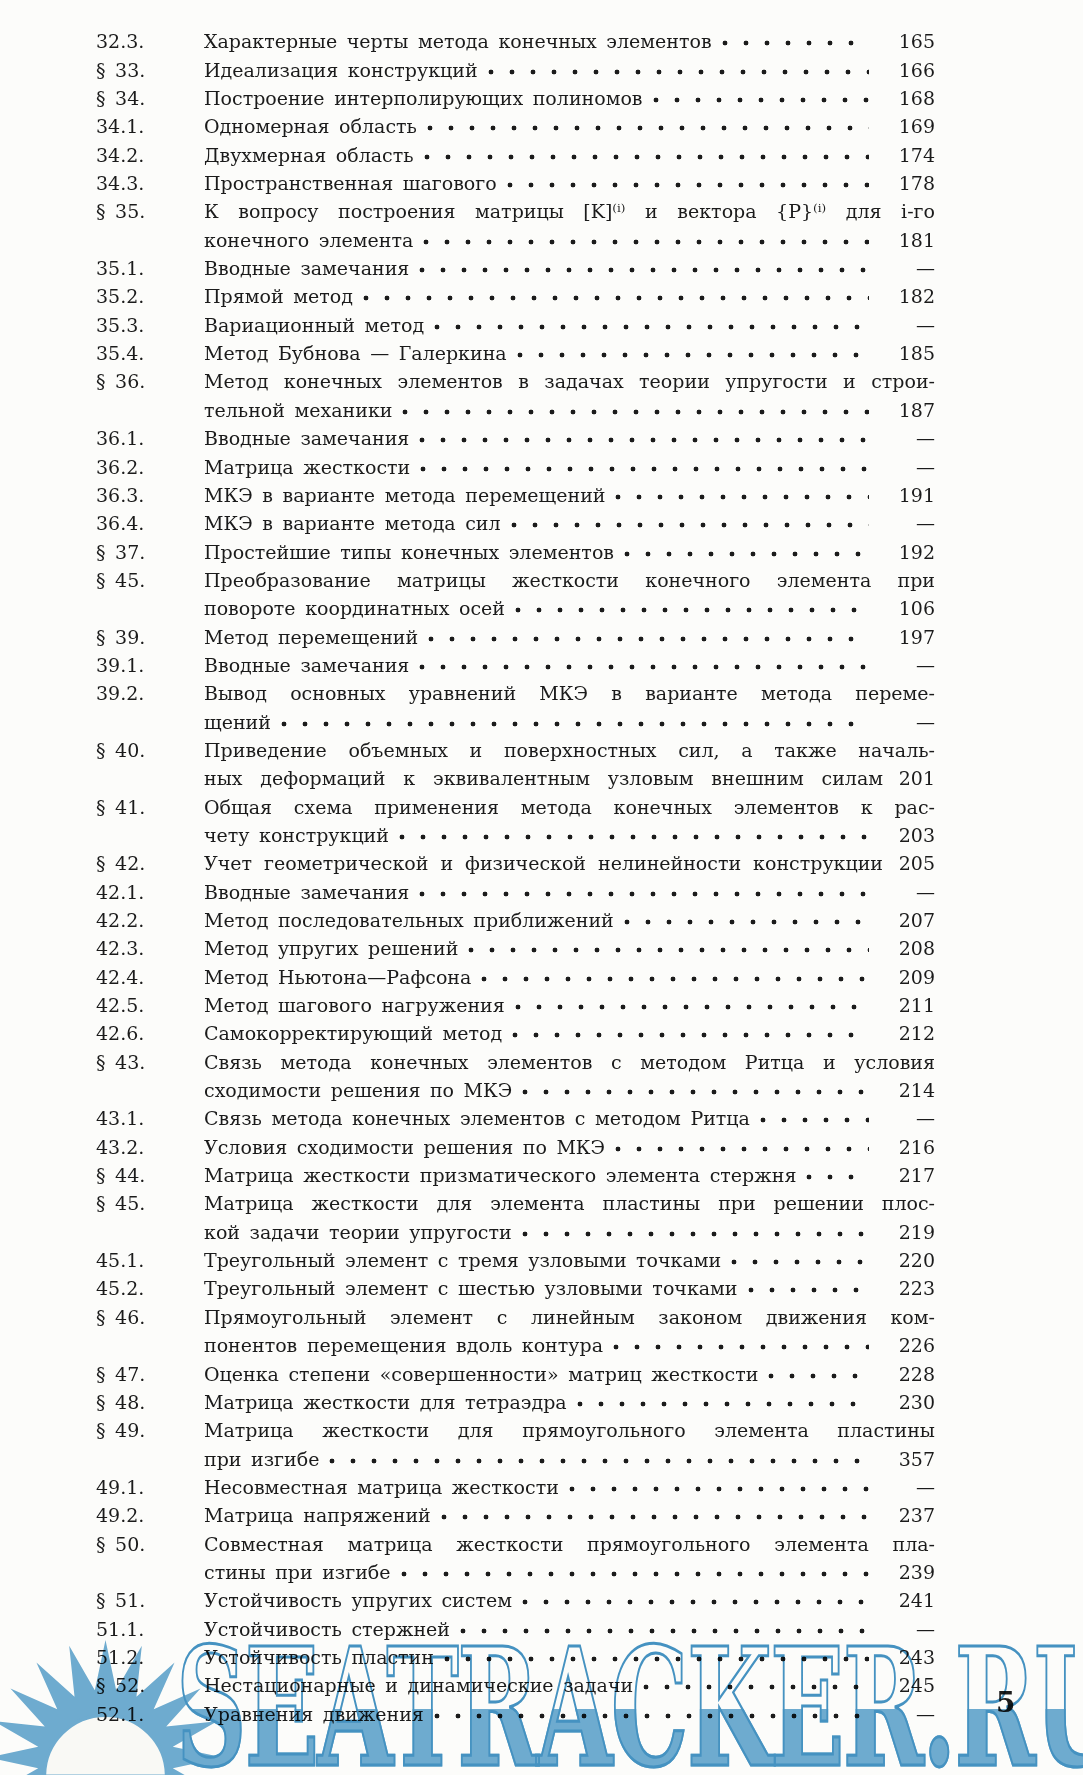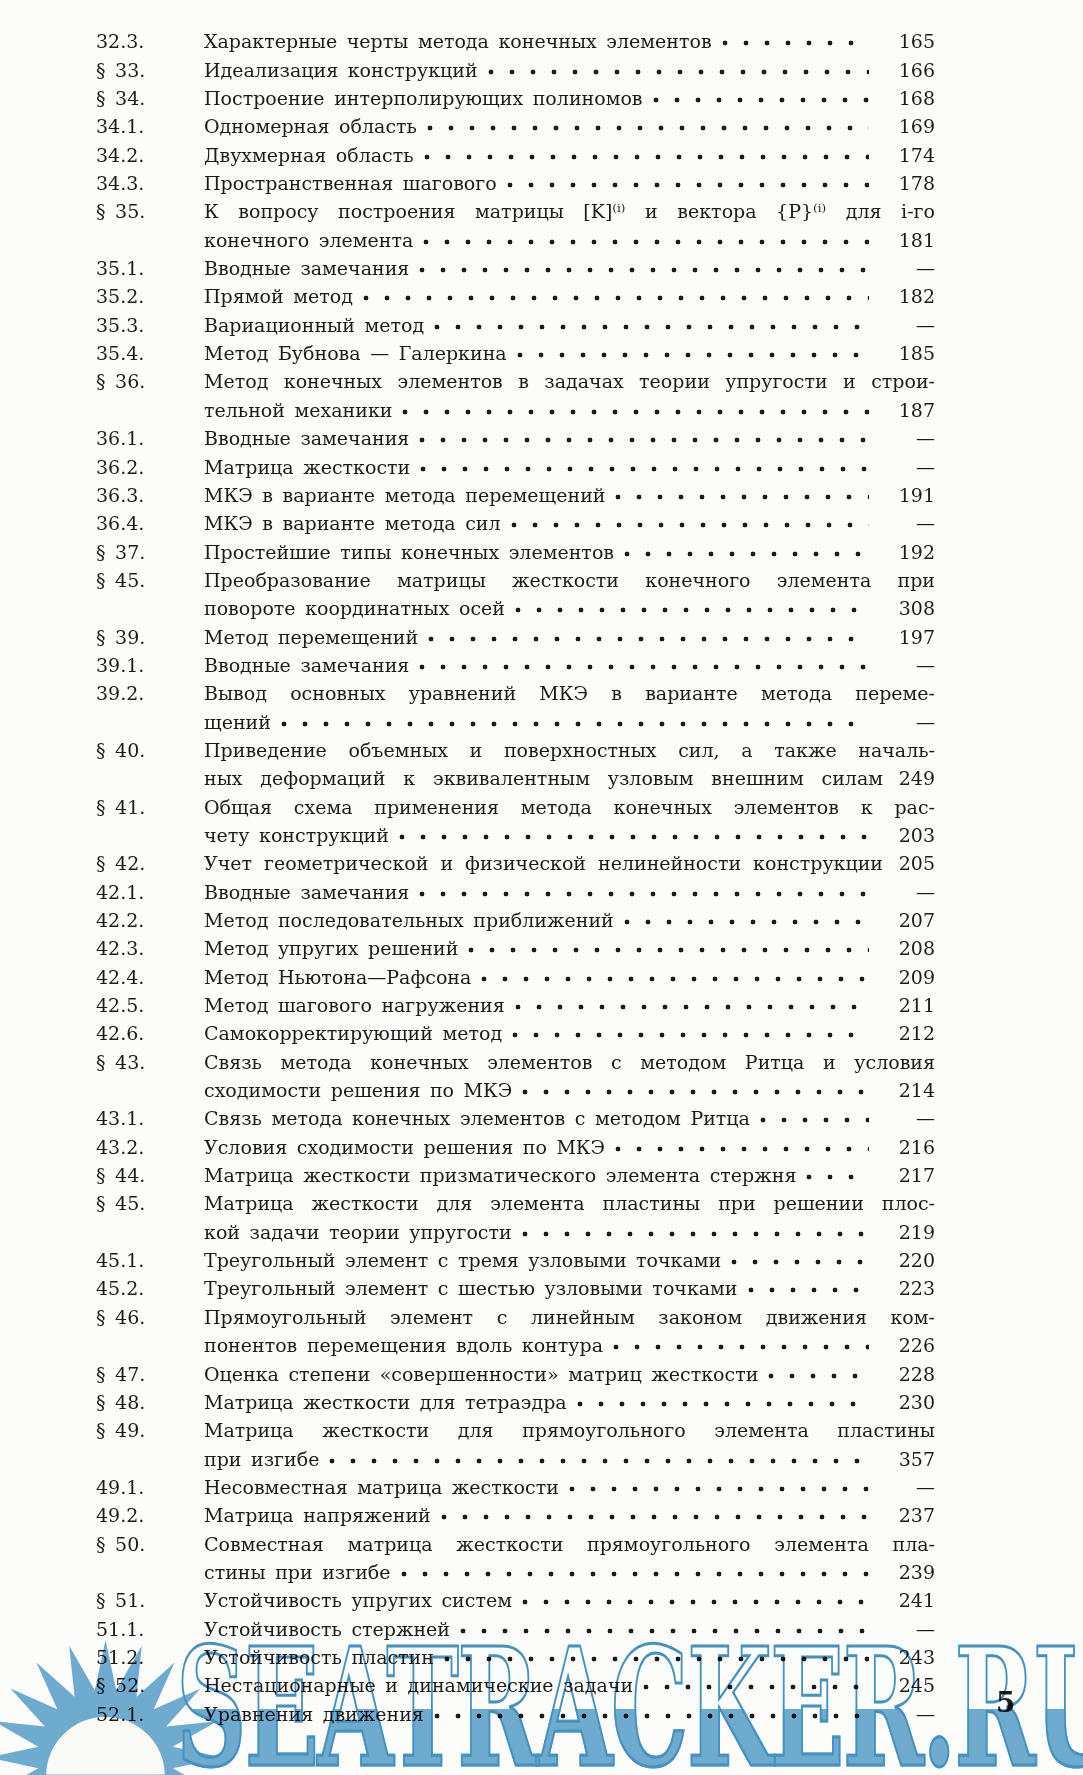--- a/index.html
+++ b/index.html
@@ -212,21 +212,21 @@
         <span class="pg">192</span>
       </div>
       <div class="line">
         <span class="num">§ 45.</span>
         <span class="txt justify">Преобразование матрицы жесткости конечного элемента при</span>
       </div>
       <div class="line">
         <span class="num"></span>
         <span class="txt">повороте координатных осей</span>
         <span class="leader"></span>
-        <span class="pg">308</span>
+        <span class="pg">106</span>
       </div>
       <div class="line">
         <span class="num">§ 39.</span>
         <span class="txt">Метод перемещений</span>
         <span class="leader"></span>
         <span class="pg">197</span>
       </div>
       <div class="line">
         <span class="num">39.1.</span>
         <span class="txt">Вводные замечания</span>
@@ -243,21 +243,21 @@
         <span class="leader"></span>
         <span class="pg">—</span>
       </div>
       <div class="line">
         <span class="num">§ 40.</span>
         <span class="txt justify">Приведение объемных и поверхностных сил, а также началь-</span>
       </div>
       <div class="line">
         <span class="num"></span>
         <span class="txt justify">ных деформаций к эквивалентным узловым внешним силам</span>
-        <span class="pg">249</span>
+        <span class="pg">201</span>
       </div>
       <div class="line">
         <span class="num">§ 41.</span>
         <span class="txt justify">Общая схема применения метода конечных элементов к рас-</span>
       </div>
       <div class="line">
         <span class="num"></span>
         <span class="txt">чету конструкций</span>
         <span class="leader"></span>
         <span class="pg">203</span>

